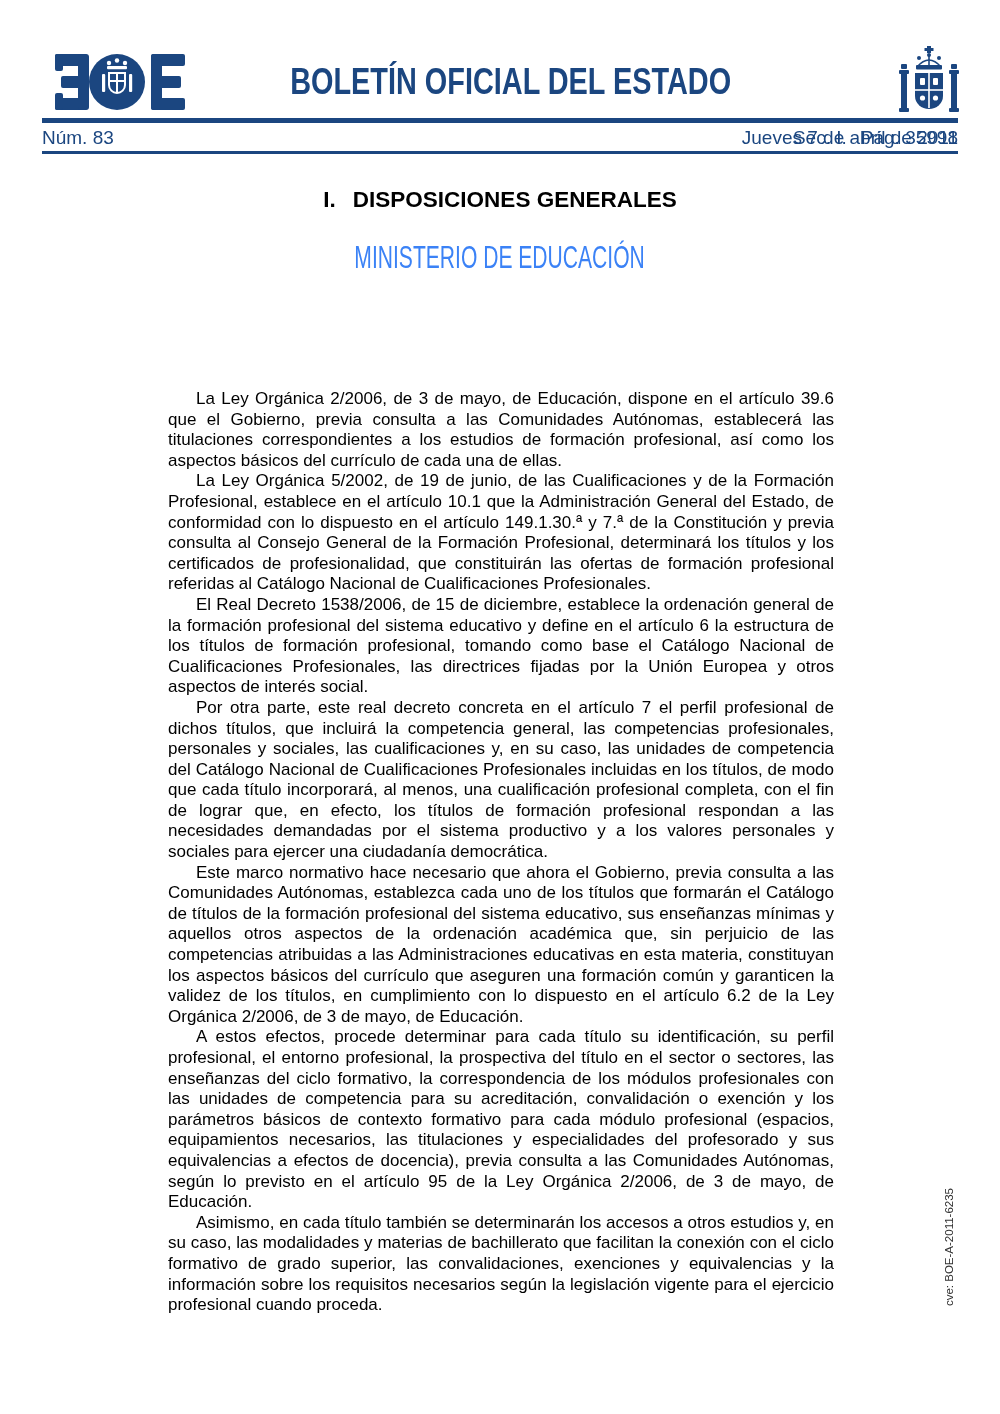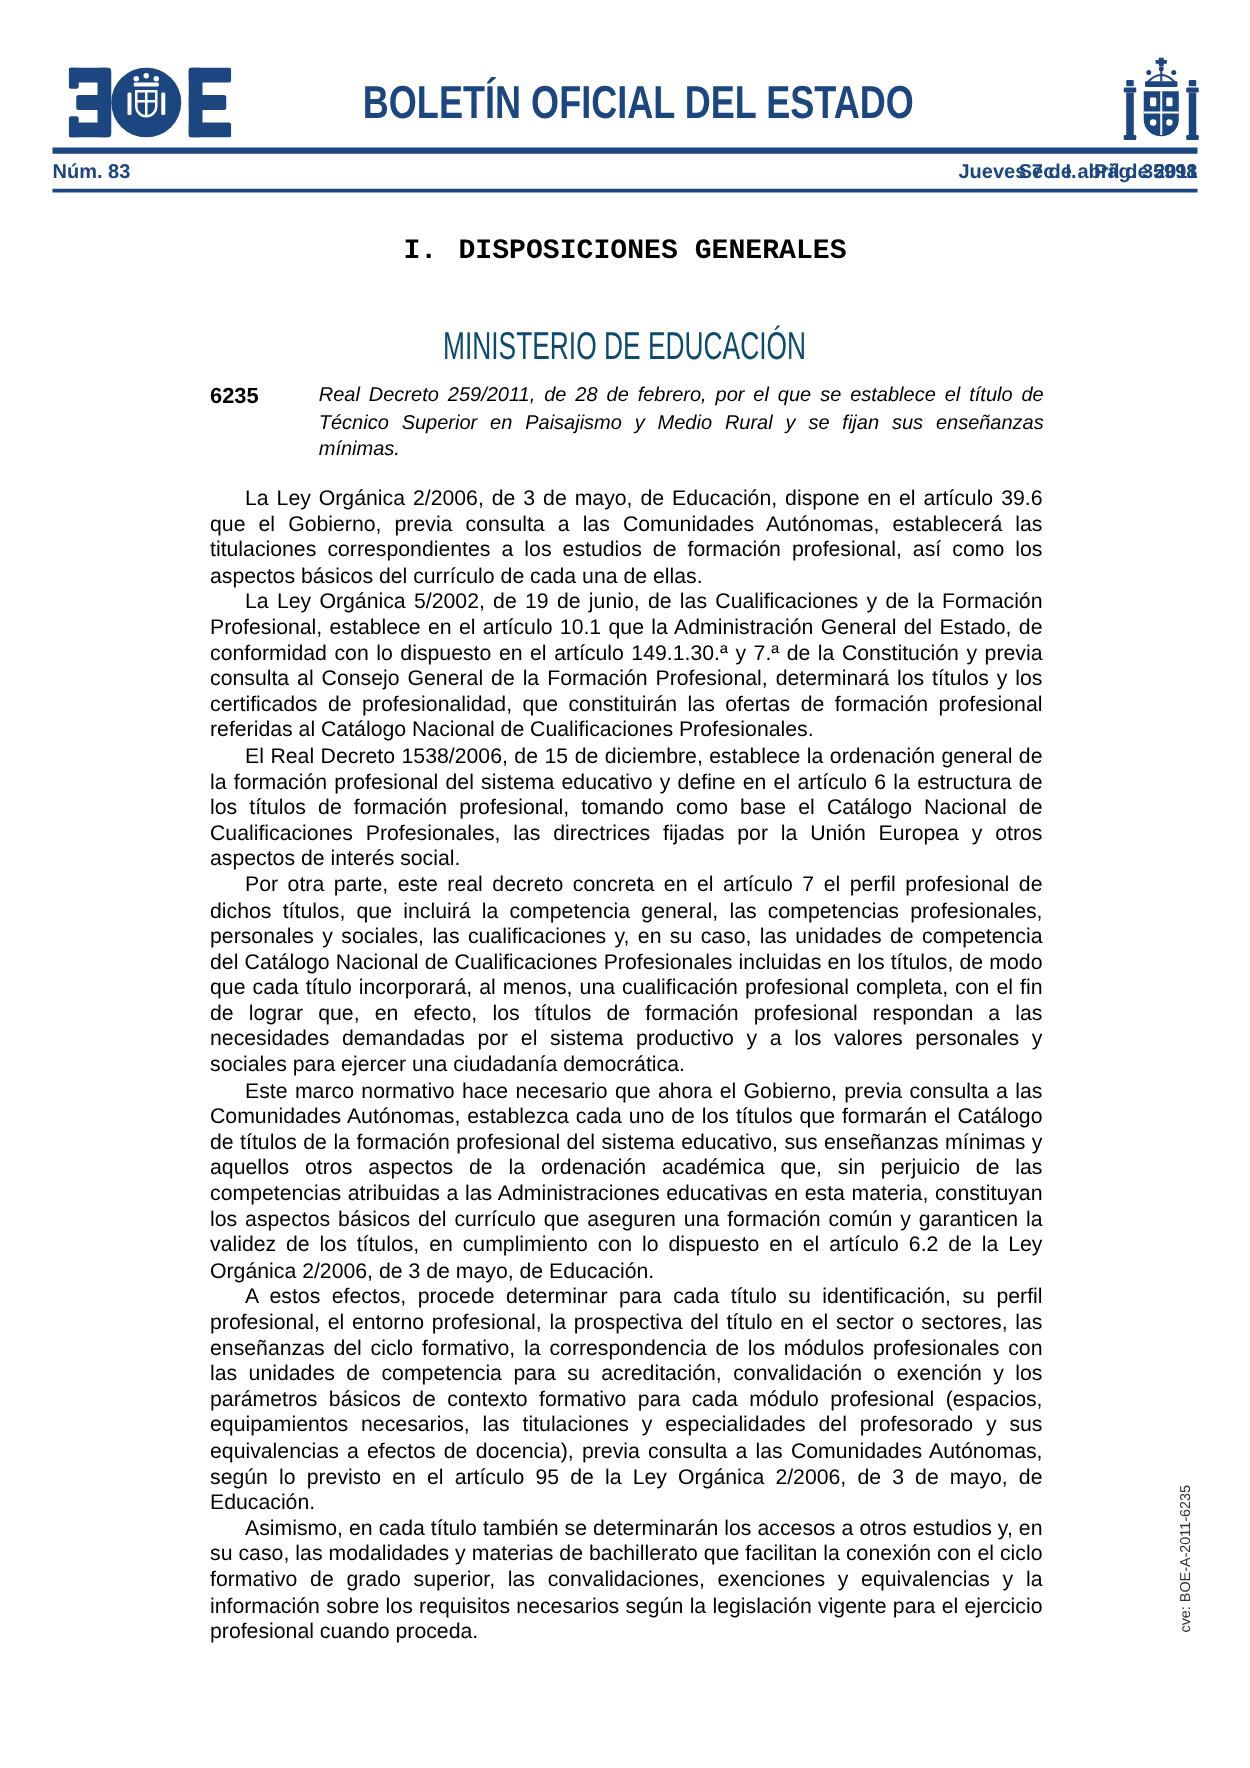--- a/index.html
+++ b/index.html
@@ -52,52 +52,50 @@
   .rule-thin  { top: 151px; height: 3px; }
 
   
   .header-row {
     position: absolute;
     left: 42px;
     right: 42px;
     top: 127px;
     height: 21px;
     color: var(--accent);
-    font-weight: bold;
-    font-size: 16px;
+    font-weight: normal;
+    font-size: 19px;
     line-height: 21px;
   }
   .header-row .issue { position: absolute; left: 0; top: 0; }
   .header-row .date  { position: absolute; left: 0; right: 0; top: 0; text-align: right; }
   .header-row .secpage { position: absolute; right: 0; top: 0; }
   .header-row .secpage .sec { margin-right: 14px; margin-top: 47px; }
 
   
   .section-heading {
     position: absolute;
     left: 0; right: 0;
     top: 187px;
     text-align: center;
     font-size: 22.5px;
     font-weight: bold;
     color: #000;
     white-space: nowrap;
-    font-family: Liberation Mono, monospace;
   }
   .section-heading .sec-num { margin-right: 17px; }
   .ministry {
     position: absolute;
     left: 0; right: 0;
     top: 240px;
     text-align: center;
     font-size: 31px;
     font-weight: normal;
-    color: #0c4a6e;
-    white-space: nowrap;
-    margin-top: 19px;
+    color: #3b82f6;
+    white-space: nowrap;
   }
   .ministry .condense { display: inline-block; transform: scaleX(0.68); transform-origin: center; }
 
   
   .item {
     position: absolute;
     left: 168px;
     top: 306px;
     width: 667px;
     display: flex;
@@ -241,24 +239,20 @@
   </div>
 
   <div class="section-heading">
     <span class="sec-num">I.</span><span>DISPOSICIONES GENERALES</span>
   </div>
 
   <div class="ministry">
     <span class="condense">MINISTERIO DE EDUCACIÓN</span>
   </div>
 
-  <div class="item">
-    <div class="item-number">6235</div>
-    <div class="item-title">Real Decreto 259/2011, de 28 de febrero, por el que se establece el título de Técnico Superior en Paisajismo y Medio Rural y se fijan sus enseñanzas mínimas.</div>
-  </div>
 
   <div class="body-text">
     <p>La Ley Orgánica 2/2006, de 3 de mayo, de Educación, dispone en el artículo 39.6 que el Gobierno, previa consulta a las Comunidades Autónomas, establecerá las titulaciones correspondientes a los estudios de formación profesional, así como los aspectos básicos del currículo de cada una de ellas.</p>
     <p>La Ley Orgánica 5/2002, de 19 de junio, de las Cualificaciones y de la Formación Profesional, establece en el artículo 10.1 que la Administración General del Estado, de conformidad con lo dispuesto en el artículo 149.1.30.ª y 7.ª de la Constitución y previa consulta al Consejo General de la Formación Profesional, determinará los títulos y los certificados de profesionalidad, que constituirán las ofertas de formación profesional referidas al Catálogo Nacional de Cualificaciones Profesionales.</p>
     <p>El Real Decreto 1538/2006, de 15 de diciembre, establece la ordenación general de la formación profesional del sistema educativo y define en el artículo 6 la estructura de los títulos de formación profesional, tomando como base el Catálogo Nacional de Cualificaciones Profesionales, las directrices fijadas por la Unión Europea y otros aspectos de interés social.</p>
     <p>Por otra parte, este real decreto concreta en el artículo 7 el perfil profesional de dichos títulos, que incluirá la competencia general, las competencias profesionales, personales y sociales, las cualificaciones y, en su caso, las unidades de competencia del Catálogo Nacional de Cualificaciones Profesionales incluidas en los títulos, de modo que cada título incorporará, al menos, una cualificación profesional completa, con el fin de lograr que, en efecto, los títulos de formación profesional respondan a las necesidades demandadas por el sistema productivo y a los valores personales y sociales para ejercer una ciudadanía democrática.</p>
     <p>Este marco normativo hace necesario que ahora el Gobierno, previa consulta a las Comunidades Autónomas, establezca cada uno de los títulos que formarán el Catálogo de títulos de la formación profesional del sistema educativo, sus enseñanzas mínimas y aquellos otros aspectos de la ordenación académica que, sin perjuicio de las competencias atribuidas a las Administraciones educativas en esta materia, constituyan los aspectos básicos del currículo que aseguren una formación común y garanticen la validez de los títulos, en cumplimiento con lo dispuesto en el artículo 6.2 de la Ley Orgánica 2/2006, de 3 de mayo, de Educación.</p>
     <p>A estos efectos, procede determinar para cada título su identificación, su perfil profesional, el entorno profesional, la prospectiva del título en el sector o sectores, las enseñanzas del ciclo formativo, la correspondencia de los módulos profesionales con las unidades de competencia para su acreditación, convalidación o exención y los parámetros básicos de contexto formativo para cada módulo profesional (espacios, equipamientos necesarios, las titulaciones y especialidades del profesorado y sus equivalencias a efectos de docencia), previa consulta a las Comunidades Autónomas, según lo previsto en el artículo 95 de la Ley Orgánica 2/2006, de 3 de mayo, de Educación.</p>
     <p>Asimismo, en cada título también se determinarán los accesos a otros estudios y, en su caso, las modalidades y materias de bachillerato que facilitan la conexión con el ciclo formativo de grado superior, las convalidaciones, exenciones y equivalencias y la información sobre los requisitos necesarios según la legislación vigente para el ejercicio profesional cuando proceda.</p>
   </div>

